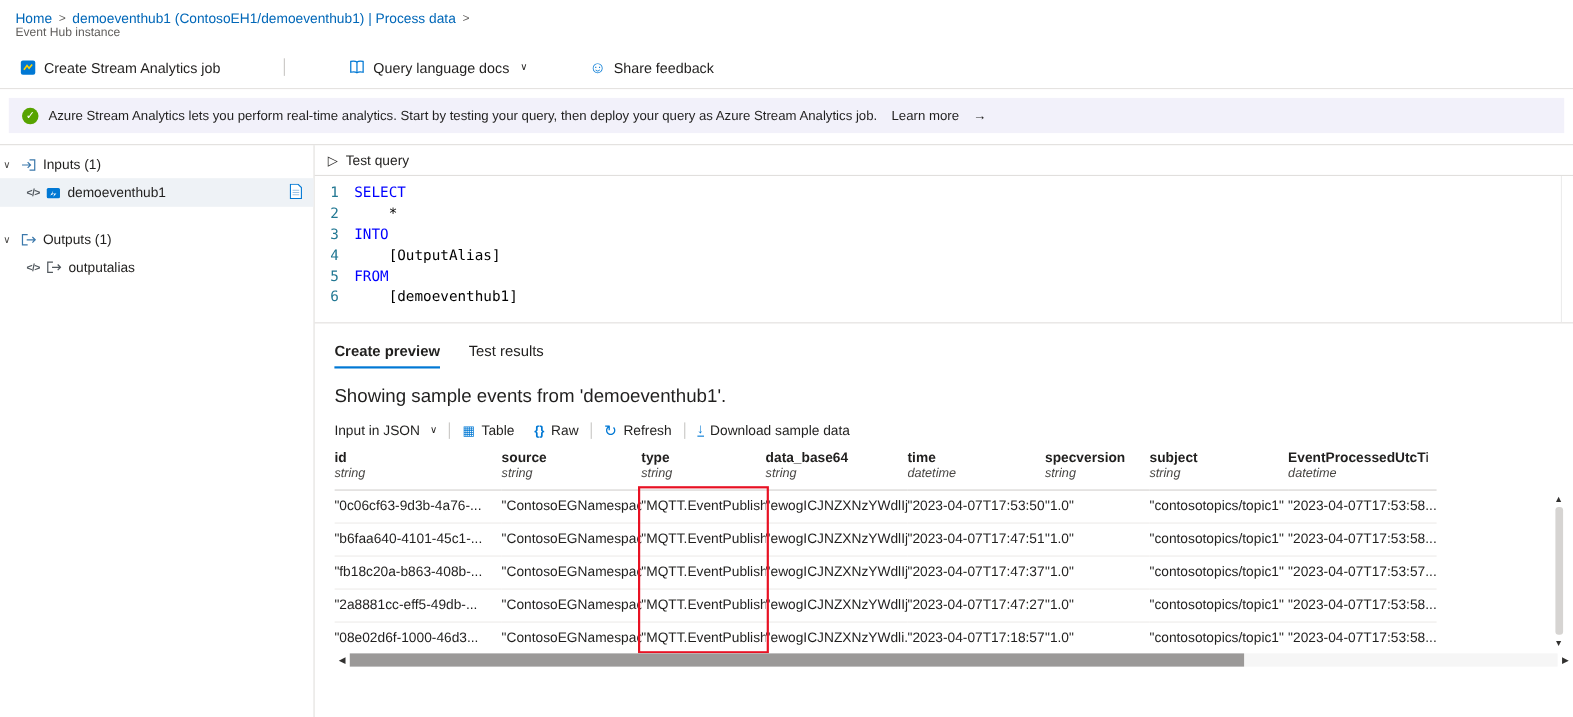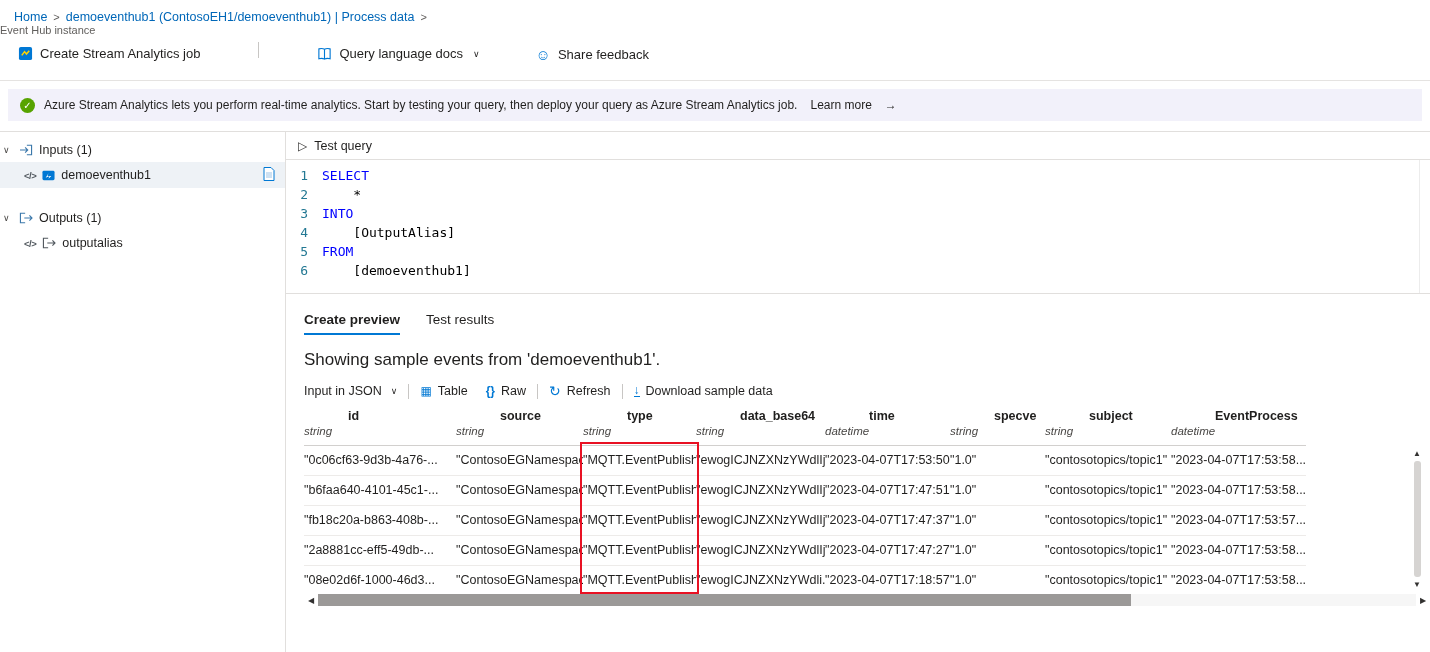--- a/index.html
+++ b/index.html
@@ -10,24 +10,24 @@
   
   .breadcrumb { padding:10px 0 0 14px; font-size:12.5px; display:flex; gap:6px; align-items:center; }
   .breadcrumb a { color:#0067b8; text-decoration:none; cursor:pointer; }
   .crumb-sep { color:#605e5c; font-size:11px; }
 
   
   .header-row { display:flex; align-items:flex-start; padding:4px 0 0 14px; position:relative; }
   .page-title { font-size:26px; font-weight:700; letter-spacing:-0.2px; }
   .more-btn { color:#605e5c; font-size:16px; margin:10px 0 0 14px; cursor:pointer; }
   .close-btn { position:absolute; right:24px; top:8px; font-size:20px; color:#484644; cursor:pointer; }
-  .subtitle { padding-left:0; font-size:11px; color:#605e5c; margin-top:0; }
-
-  
-  .cmd-bar { display:flex; align-items:flex-start; height:38px; padding-left:12px; font-size:13px; margin-top:6px;gap:44px; }
+  .subtitle { padding-left:14px; font-size:11px; color:#605e5c; margin-top:0; }
+
+  
+  .cmd-bar { display:flex; align-items:center; height:38px; padding-left:12px; font-size:13px; margin-top:6px;gap:44px; }
   .cmd-item { display:flex; align-items:center; gap:7px; cursor:pointer; padding:4px 6px; }
   .cmd-sep { width:1px; height:16px; background:#c8c6c4; margin:0 8px; }
   .chev { font-size:9px; color:#201f1e; margin-left:3px; }
   .icon-blue { color:#0078d4; }
   .title-divider { border-bottom:1px solid #e5e3e1; }
 
   
   .banner { margin:8px 8px 0 8px; background:#f2f1fa; height:32px; display:flex; align-items:center; gap:9px; padding:0 12px; font-size:12px; }
   .check-circle { width:15px; height:15px; border-radius:50%; background:#57a300; color:#fff; font-size:10px; display:flex; align-items:center; justify-content:center; flex:0 0 auto; }
   .learn-more { margin-left:4px; cursor:pointer; }
@@ -79,21 +79,21 @@
   .refresh-glyph { color:#0078d4; font-size:14px; }
   .dl-glyph { color:#0078d4; font-size:12px; border-bottom:1.5px solid #0078d4; line-height:11px; }
 
   
   .table-area { margin:10px 0 0 18px; position:relative; }
   .table-viewport { height:182px; overflow:hidden; }
   table { border-collapse:collapse; table-layout:fixed; width:1002px; }
   col.c1{width:152px} col.c2{width:127px} col.c3{width:113px} col.c4{width:129px}
   col.c5{width:125px} col.c6{width:95px} col.c7{width:126px} col.c8{width:135px}
   thead th { text-align:left; vertical-align:top; padding:0 8px 5px 0; border-bottom:1px solid #d2d0ce; height:36px; }
-  .col-name { font-size:12.5px; font-weight:700; white-space:nowrap; overflow:hidden;margin-left:44px; }
+  .col-name { font-size:12.5px; font-weight:700; white-space:nowrap; overflow:hidden; }
   .col-type { font-size:11.5px; font-style:italic; font-weight:400; color:#484644; margin-top:2px; }
   tbody td { height:30px; font-size:12.5px; border-bottom:1px solid #edebe9; white-space:nowrap; overflow:hidden; padding-right:8px; }
 
   .red-box { position:absolute; left:276px; top:33px; width:119px; height:152px; border:2px solid #e81123; pointer-events:none; }
 
   .v-scroll { position:absolute; right:6px; top:40px; height:140px; width:14px; display:flex; flex-direction:column; align-items:center; justify-content:space-between; }
   .v-arrow { font-size:8px; color:#323130; cursor:pointer; }
   .v-thumb { width:7px; flex:1; margin:3px 0; background:#d6d4d2; border-radius:3px; cursor:grab; }
 
   .h-scroll { margin:2px 0 0 18px; height:14px; display:flex; align-items:center; }

